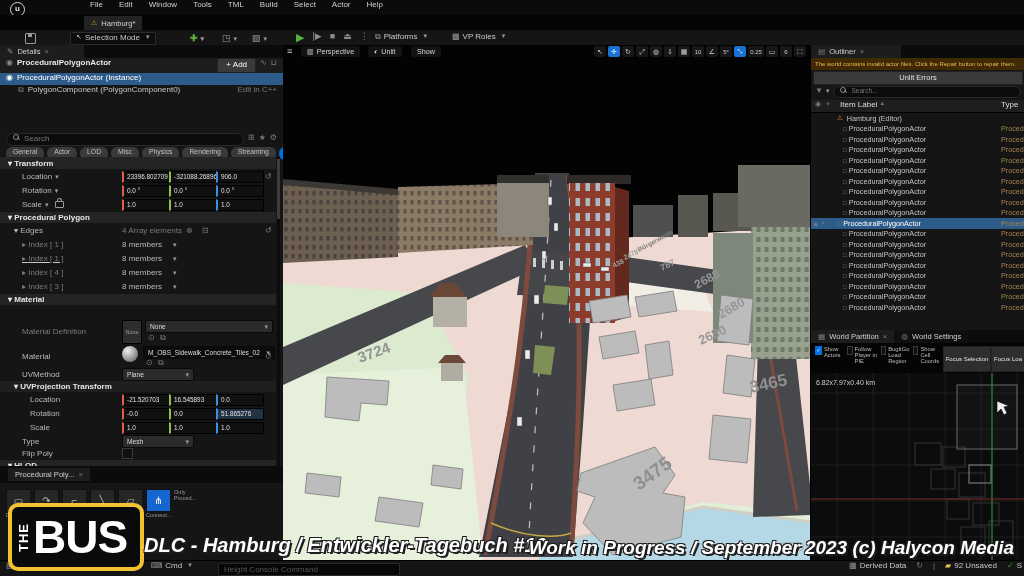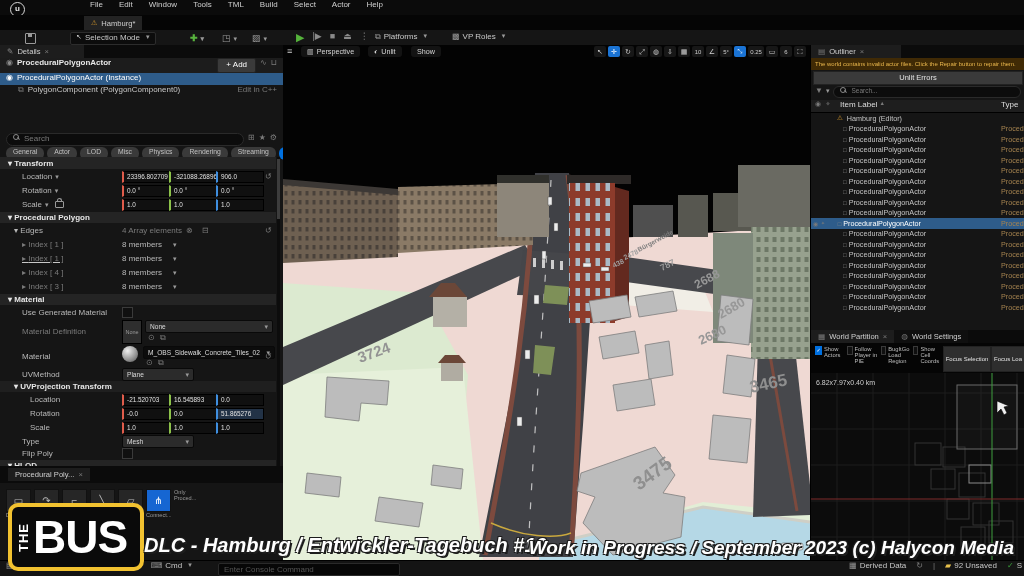--- a/index.html
+++ b/index.html
@@ -200,24 +200,20 @@
         <span class="p lbl" style="left:122px;">8 members</span>
         <span class="p chev" style="left:170px;">▾</span>
       </div>
     <div class="secrow" style="top:123px;height:13px;">
         <span class="dim" style="margin-left:22px;">▸&nbsp;<span>Index [ 3 ]</span></span>
         <span class="p lbl" style="left:122px;">8 members</span>
         <span class="p chev" style="left:170px;">▾</span>
       </div>
 
     <div class="secrow hdr" style="top:137px;height:11px;padding-left:8px;">▾&nbsp;<span>Material</span></div>
-    <div class="secrow" style="top:149px;height:12px;">
-      <span class="lbl" style="margin-left:22px;">Use Generated Material</span>
-      <span class="cb p" style="left:122px;"></span>
-    </div>
     <div class="secrow" style="top:162px;height:25px;">
       <span class="dim" style="margin-left:22px;">Material Definition</span>
       <span class="p" style="left:122px;top:1px;width:18px;height:22px;background:#2e2e2e;border:1px solid #000;font-size:5.5px;color:#9a9a9a;text-align:center;line-height:22px;">None</span>
       <span class="drop p" style="left:145px;top:1px;width:118px;">
           <span>None</span>
           <span class="chev">▾</span>
         </span>
       <span class="p dim" style="left:148px;top:14px;">⊙</span>
       <span class="p dim" style="left:160px;top:14px;">⧉</span>
     </div>
@@ -652,21 +648,21 @@
     <span class="flex" style="gap:3px;">
         <i style="font-style:normal;color:#9a9a9a;">▥</i>
         <span>Output Log</span>
       </span>
     <span class="flex" style="gap:3px;">
         <i style="font-style:normal;color:#9a9a9a;">⌨</i>
         <span>Cmd</span>
         <span class="chev">▾</span>
       </span>
   </div>
-  <div class="p" style="left:218px;top:2px;width:170px;height:11px;background:#070707;border:1px solid #2a2a2a;border-radius:2px;line-height:11px;padding:0 5px;color:#555;">Enter Console Command</div>
+  <div class="p" style="left:218px;top:2px;width:170px;height:11px;background:#070707;border:1px solid #2a2a2a;border-radius:2px;line-height:11px;padding:0 5px;color:#555;">Height Console Command</div>
   <div class="flex" style="position:absolute;right:0;top:0;height:16px;gap:10px;padding-right:2px;">
     <span class="flex" style="gap:3px;">
         <i style="font-style:normal;color:#9a9a9a;">▦</i>
         <span>Derived Data</span>
       </span>
     <span class="dim">↻</span>
     <span class="dim">|</span>
     <span class="flex" style="gap:3px;">
         <i style="font-style:normal;color:#e7c14c;">▰</i>
         <span>92 Unsaved</span>

